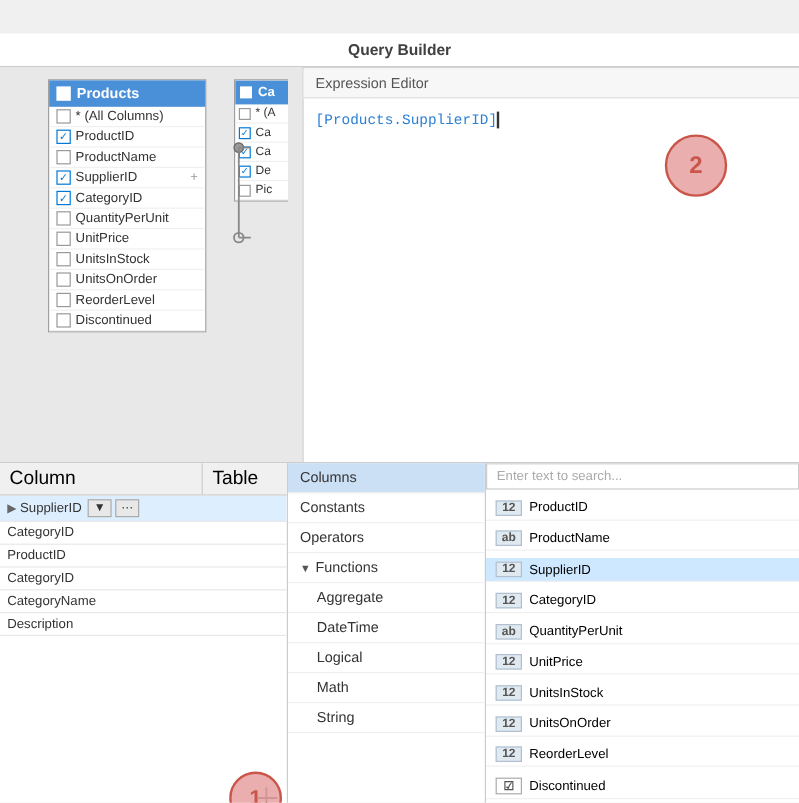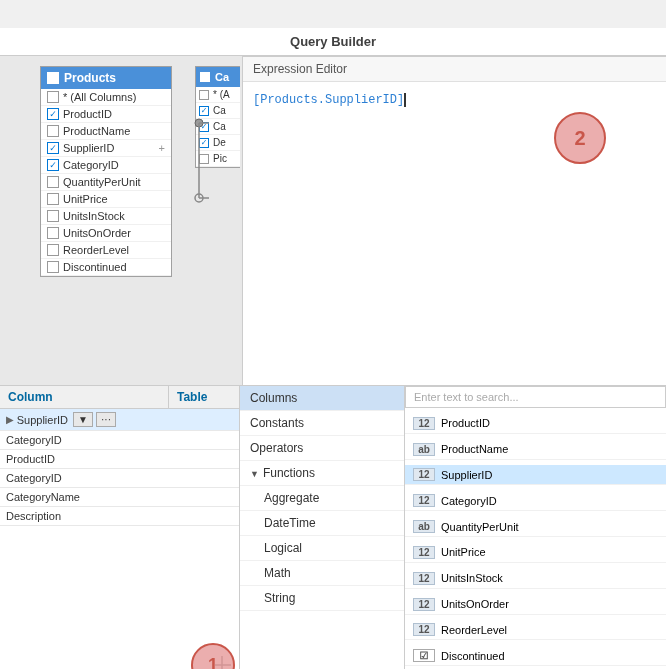--- a/index.html
+++ b/index.html
@@ -97,21 +97,21 @@
     .row-text { flex: 1; }
     .plus-icon { color: #999; font-size: 11px; }
     
     .expression-editor {
       flex: 1;
       background: #fff;
       border-left: 1px solid #ccc;
       border-top: 1px solid #ccc;
       display: flex;
       flex-direction: column;
-      margin-left: 2px;
+      margin-left: 12px;
     }
     .expr-label {
       padding: 5px 10px;
       font-size: 12px;
       color: #555;
       border-bottom: 1px solid #e0e0e0;
       background: #f7f7f7;
     }
     .expr-content {
       flex: 1;
@@ -158,23 +158,23 @@
       flex-direction: column;
       overflow: hidden;
     }
     .grid-header {
       display: flex;
       background: #f0f0f0;
       border-bottom: 1px solid #ccc;
     }
     .grid-col-header {
       padding: 4px 8px;
-      font-size: 12px;
-      font-weight: 700;
-      color: #0369a1;
+      font-size: 16px;
+      font-weight: 400;
+      color: #000000;
       border-right: 1px solid #ccc;
     }
     .grid-col-header:last-child { border-right: none; }
     .col-column { flex: 1; }
     .col-table { width: 70px; }
     .grid-body { flex: 1; overflow-y: auto; position: relative; }
     .grid-row {
       display: flex;
       border-bottom: 1px solid #e8e8e8;
       align-items: center;

